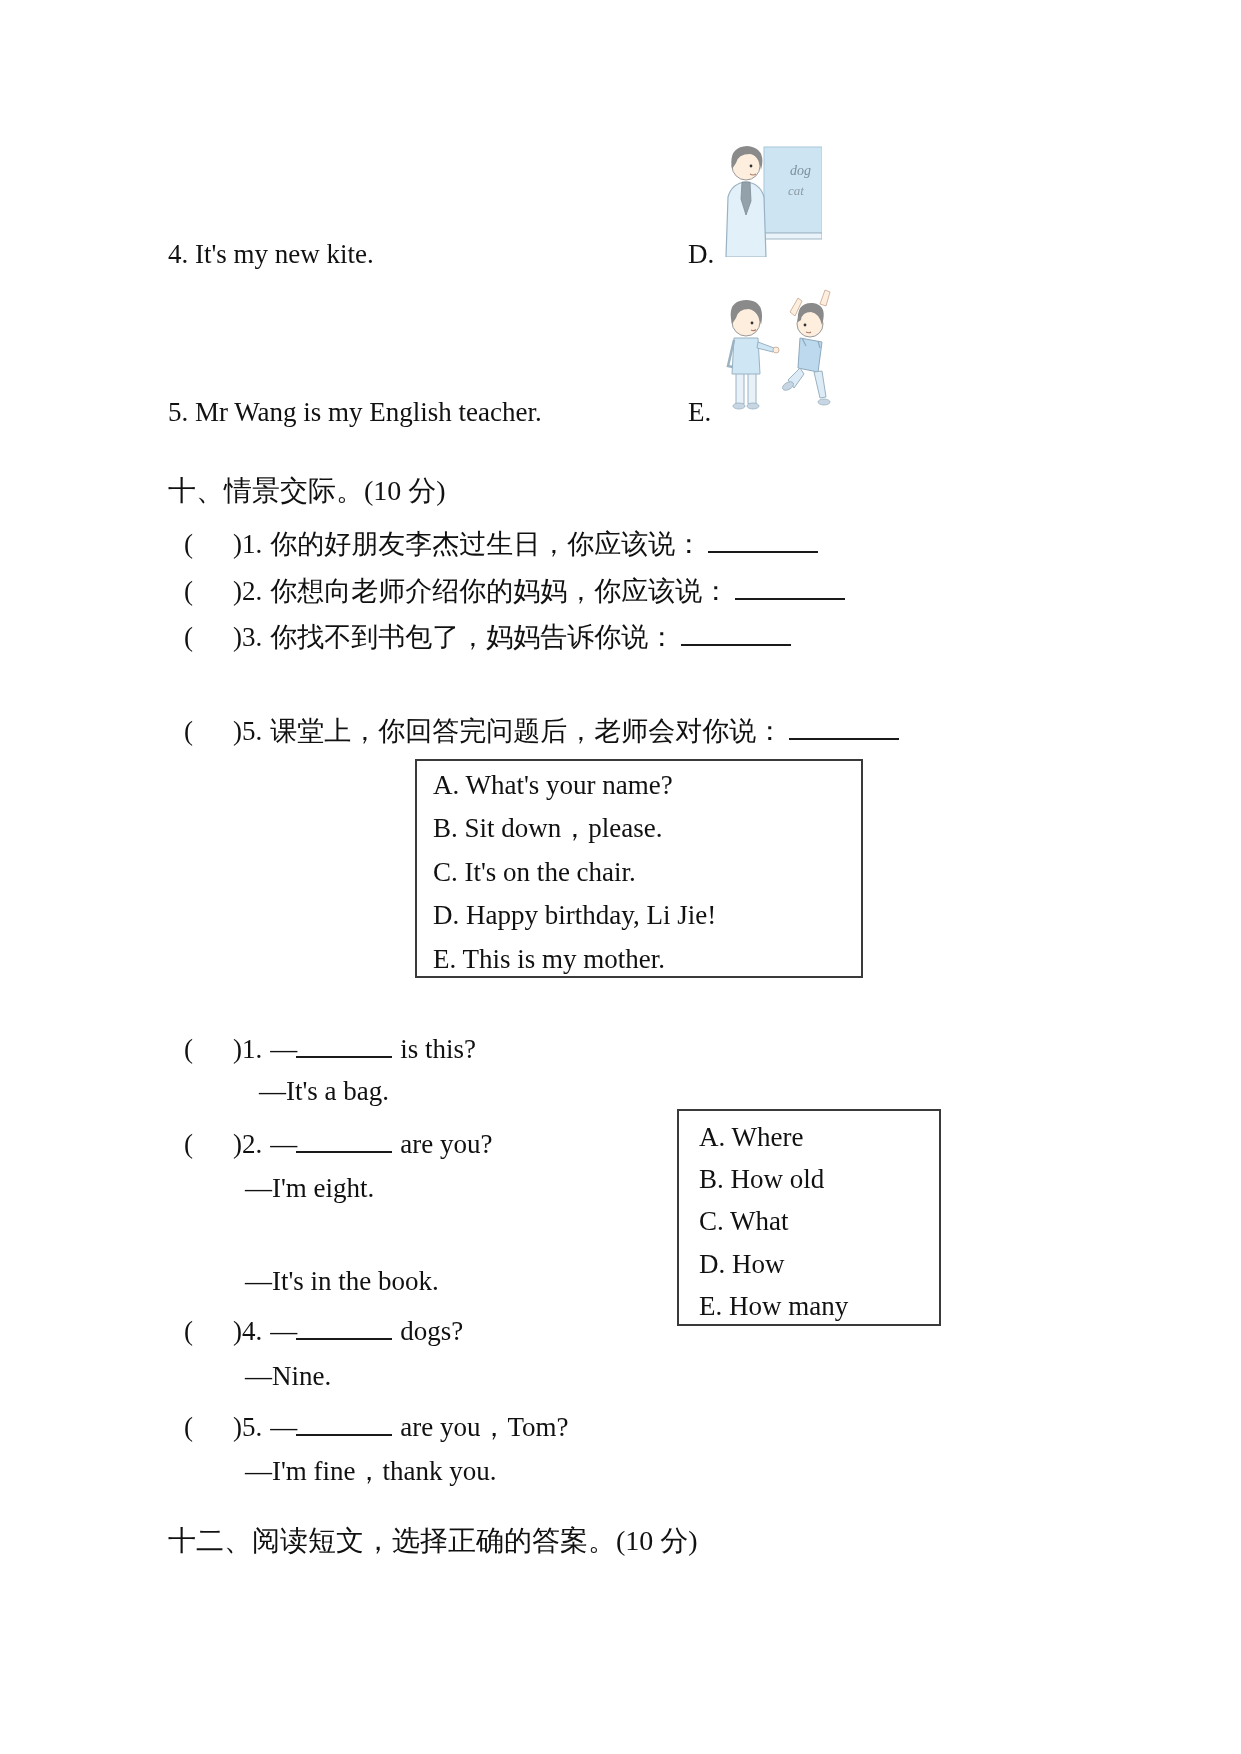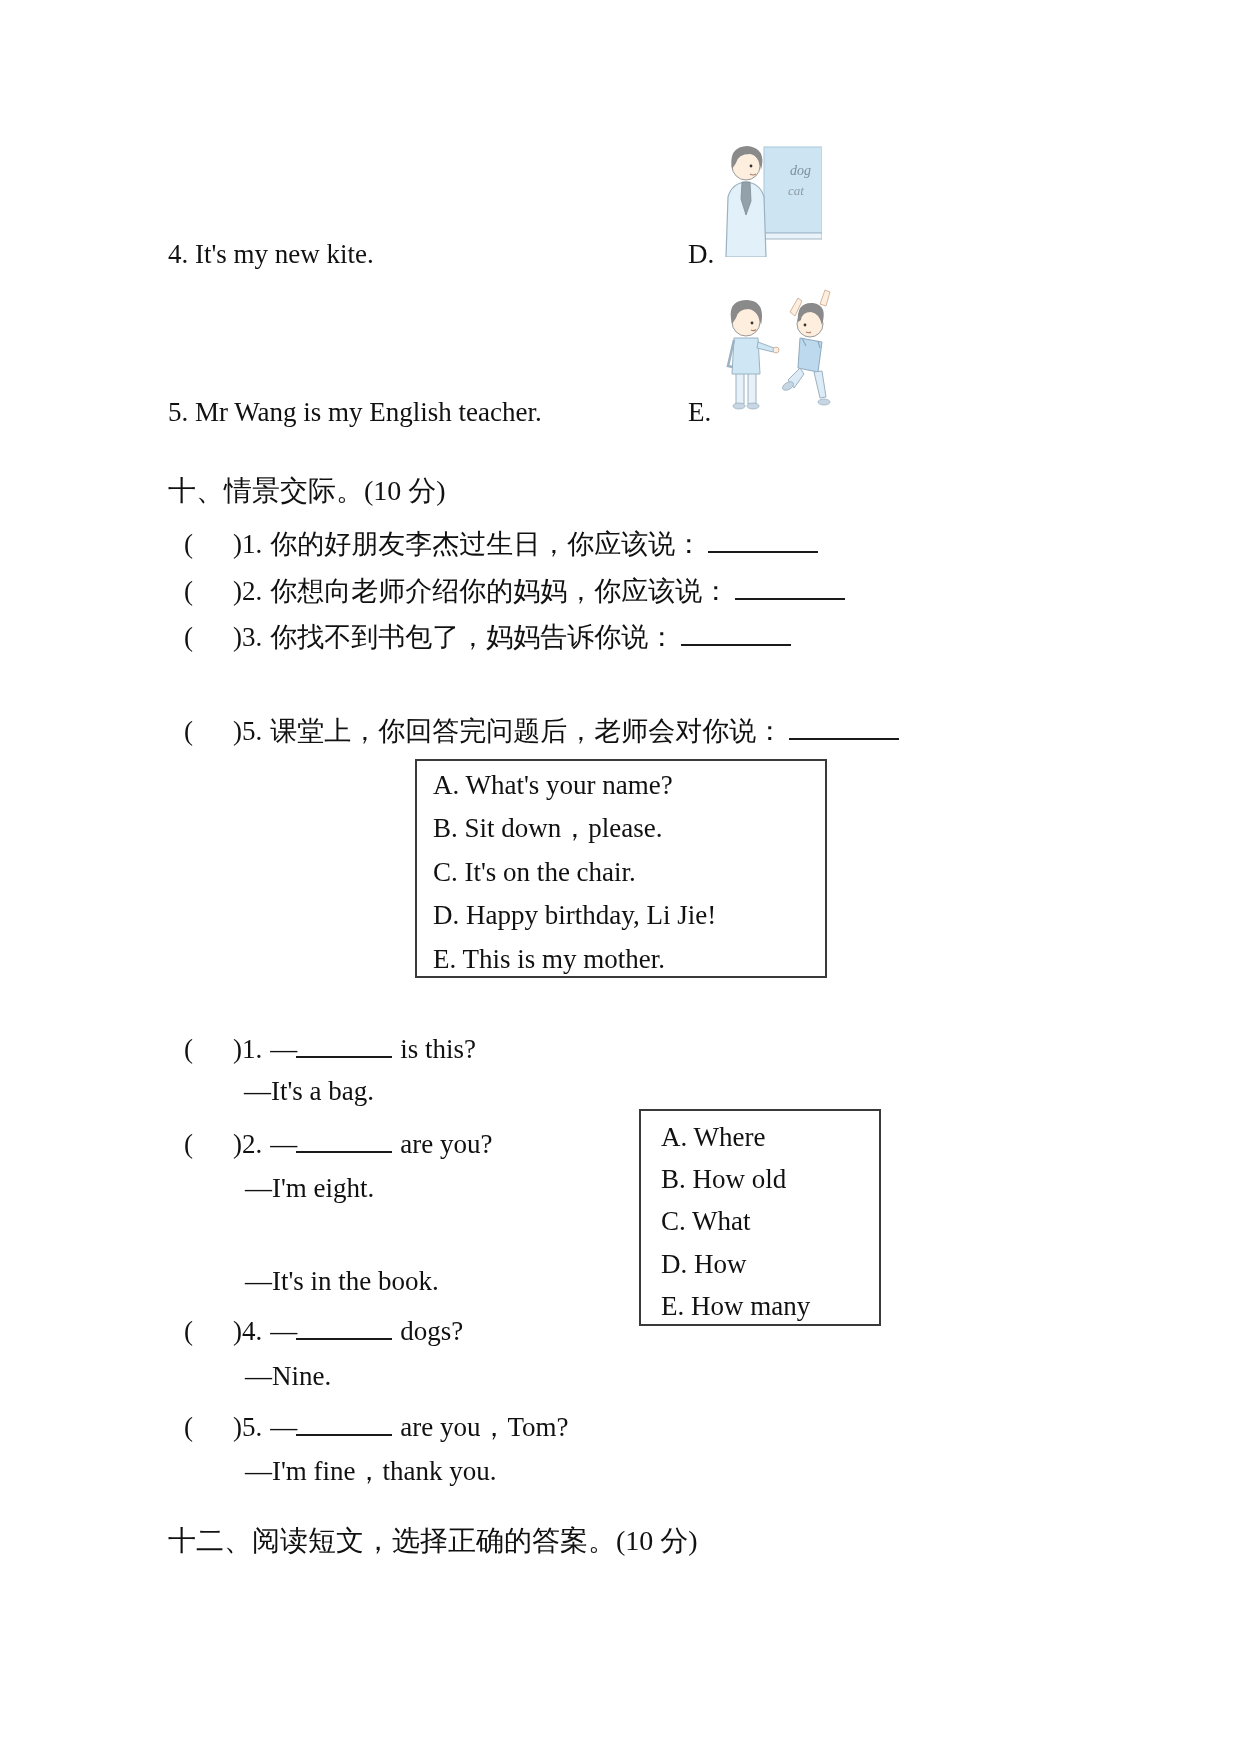--- a/index.html
+++ b/index.html
@@ -112,52 +112,52 @@
   <div class="abs q-row" style="left:168px;top:572px">
     <span class="po">(</span><span class="qlabel">)2.</span><span>你想向老师介绍你的妈妈，你应该说：</span><span class="blank"></span>
   </div>
   <div class="abs q-row" style="left:168px;top:618px">
     <span class="po">(</span><span class="qlabel">)3.</span><span>你找不到书包了，妈妈告诉你说：</span><span class="blank"></span>
   </div>
   <div class="abs q-row" style="left:168px;top:712px">
     <span class="po">(</span><span class="qlabel">)5.</span><span>课堂上，你回答完问题后，老师会对你说：</span><span class="blank"></span>
   </div>
 
-  <div class="opts-box box1" style="left:415px;top:759px;width:412px;height:219px">
+  <div class="opts-box box1" style="left:415px;top:759px;width:448px;height:219px">
     <div class="opt">A. What's your name?</div>
     <div class="opt">B. Sit down，please.</div>
     <div class="opt">C. It's on the chair.</div>
     <div class="opt">D. Happy birthday, Li Jie!</div>
     <div class="opt">E. This is my mother.</div>
   </div>
 
 
   <div class="abs q-row" style="left:168px;top:1030px">
     <span class="po">(</span><span class="qlabel">)1.</span><span class="dash">—</span><span class="blank b11"></span><span>is this?</span>
   </div>
-  <div class="abs ans-row" style="left:244px;top:1075px">—It's a bag.</div>
+  <div class="abs ans-row" style="left:259px;top:1075px">—It's a bag.</div>
 
   <div class="abs q-row" style="left:168px;top:1125px">
     <span class="po">(</span><span class="qlabel">)2.</span><span class="dash">—</span><span class="blank b11"></span><span>are you?</span>
   </div>
   <div class="abs ans-row" style="left:245px;top:1172px">—I'm eight.</div>
 
   <div class="abs ans-row" style="left:245px;top:1265px">—It's in the book.</div>
 
   <div class="abs q-row" style="left:168px;top:1312px">
     <span class="po">(</span><span class="qlabel">)4.</span><span class="dash">—</span><span class="blank b11"></span><span>dogs?</span>
   </div>
   <div class="abs ans-row" style="left:245px;top:1360px">—Nine.</div>
 
   <div class="abs q-row" style="left:168px;top:1408px">
     <span class="po">(</span><span class="qlabel">)5.</span><span class="dash">—</span><span class="blank b11"></span><span>are you，Tom?</span>
   </div>
   <div class="abs ans-row" style="left:245px;top:1455px">—I'm fine，thank you.</div>
 
-  <div class="opts-box box2" style="left:639px;top:1109px;width:242px;height:217px">
+  <div class="opts-box box2" style="left:677px;top:1109px;width:264px;height:217px">
     <div class="opt">A. Where</div>
     <div class="opt">B. How old</div>
     <div class="opt">C. What</div>
     <div class="opt">D. How</div>
     <div class="opt">E. How many</div>
   </div>
 
   <div class="abs sec-title" style="left:168px;top:1524px">十二、阅读短文，选择正确的答案。(10 分)</div>
 
 </div>

